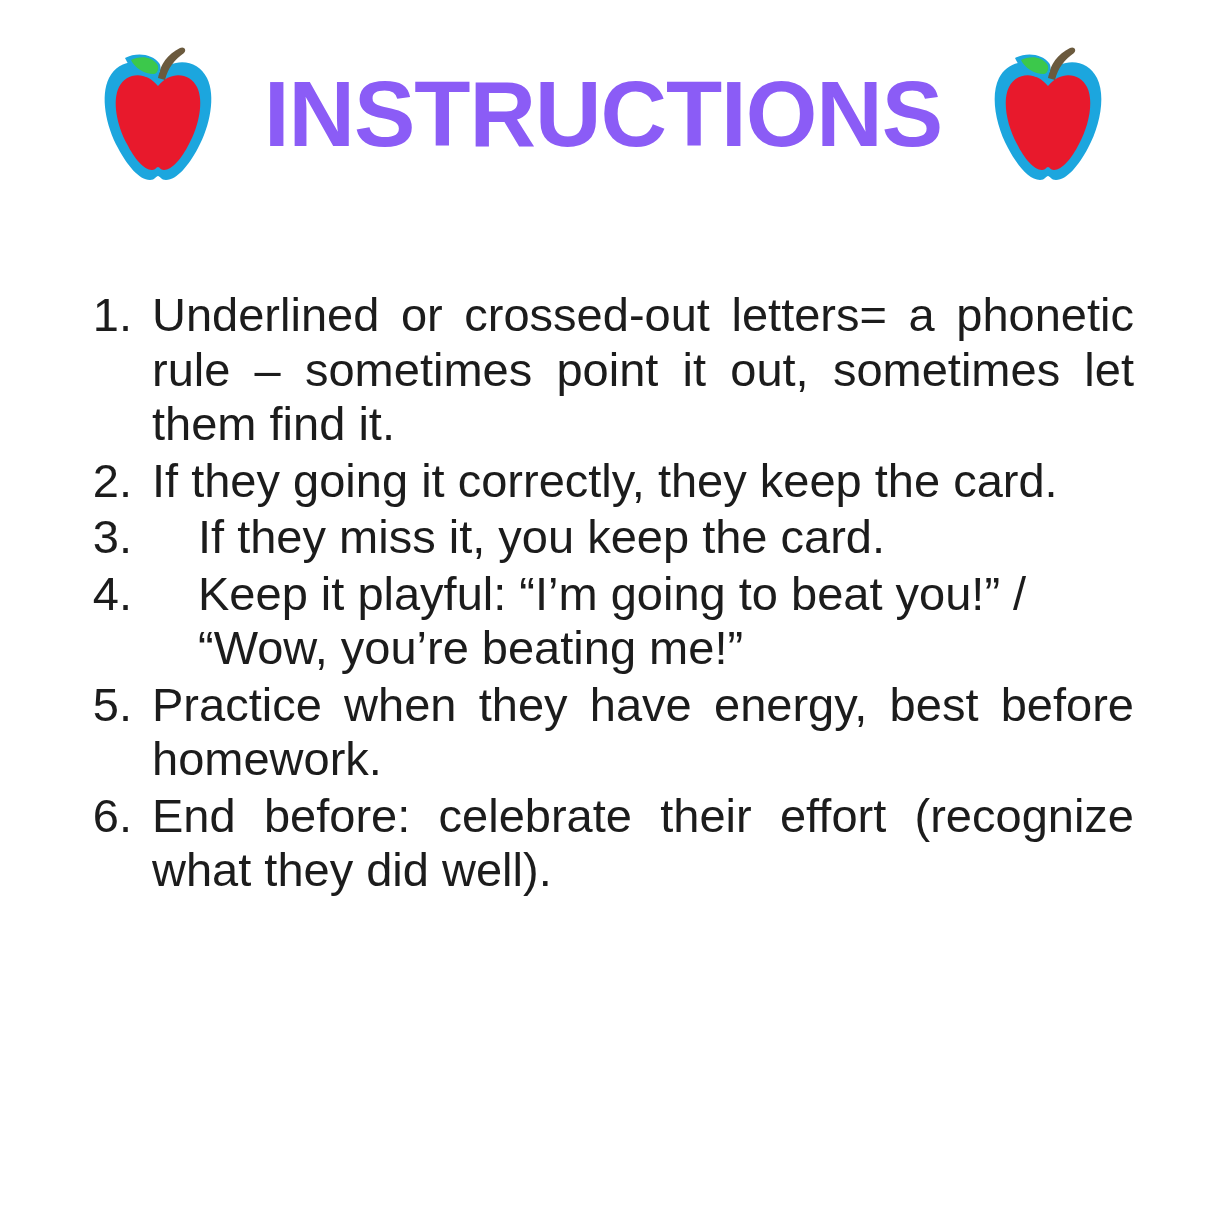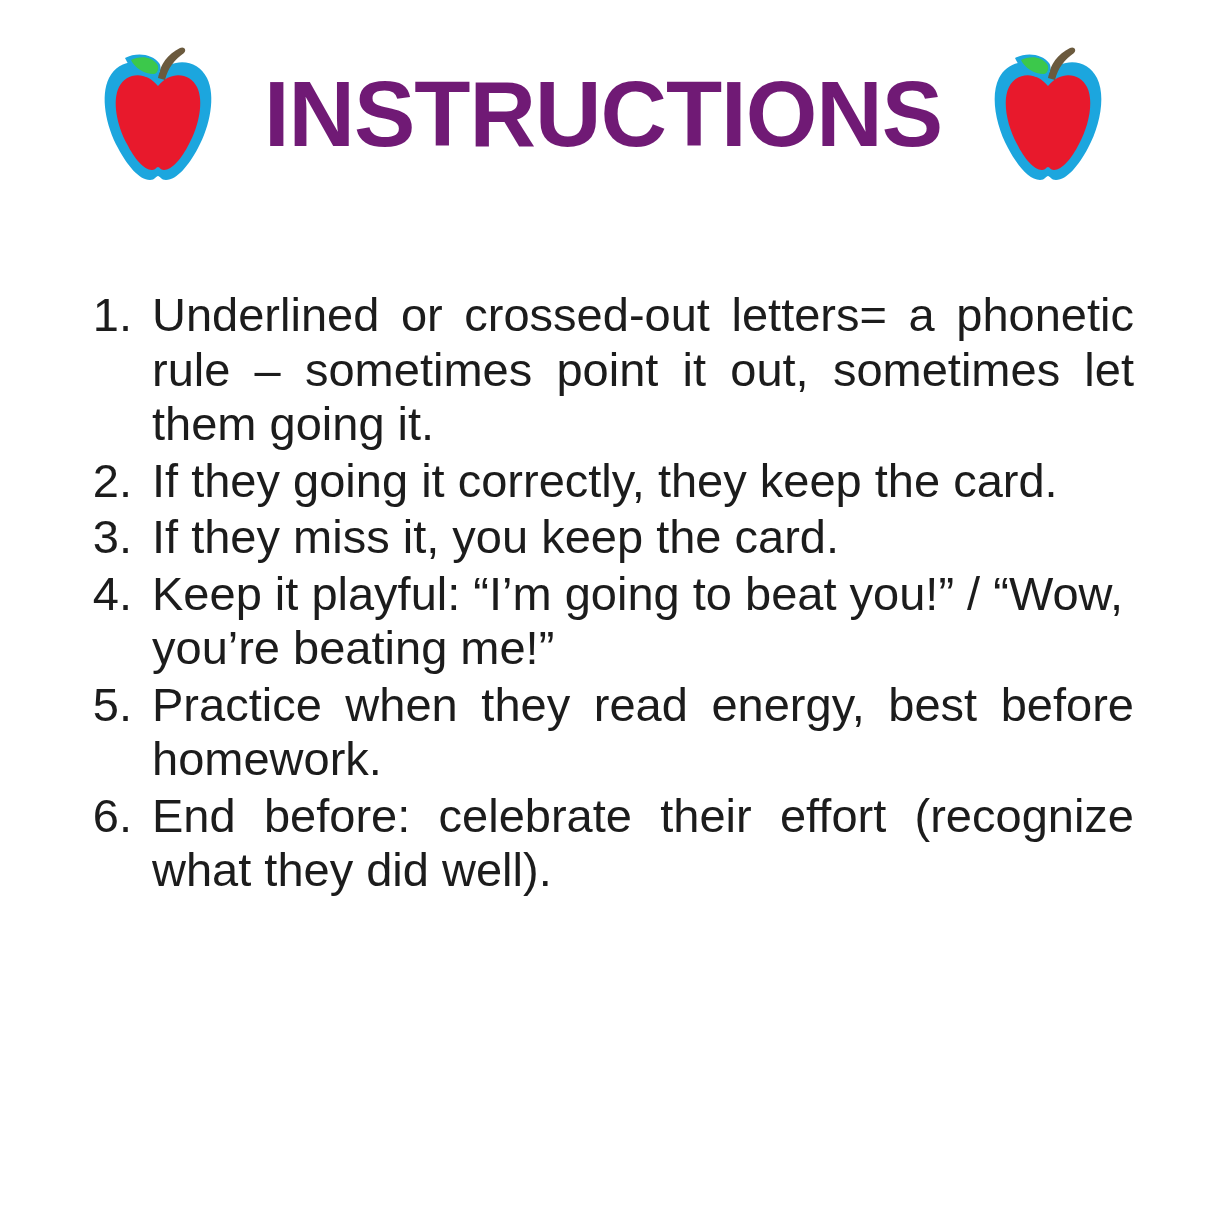--- a/index.html
+++ b/index.html
@@ -39,21 +39,21 @@
     height: 160px;
     flex: 0 0 auto;
     display: block;
   }
 
   .title {
     font-family: "Liberation Sans", sans-serif;
     font-weight: bold;
     font-size: 92px;
     letter-spacing: -1px;
-    color: #701a75;
+    color: #8b5cf6;
     line-height: 1;
     white-space: nowrap;
     margin: 12px;
     padding: 0 6px;
   }
 
   
   .list-wrap {
     margin-top: 112px;
     padding: 0 72px 0 78px;
@@ -87,20 +87,21 @@
   }
 
   .txt {
     flex: 1 1 auto;
     text-align: justify;
     text-justify: inter-word;
   }
 
   .txt.no-justify {
     text-align: left;
+    margin-left: 46px;
   }
 </style>
 </head>
 <body>
 
 <div class="page">
 
   <div class="header">
 
     <span class="apple-slot">
@@ -130,41 +131,41 @@
       </svg>
     </span>
 
   </div>
 
   <div class="list-wrap">
     <ol class="instructions">
 
       <li>
         <span class="num">1.</span>
-        <span class="txt">Underlined or crossed-out letters= a phonetic rule – sometimes point it out, sometimes let them going it.</span>
+        <span class="txt">Underlined or crossed-out letters= a phonetic rule – sometimes point it out, sometimes let them find it.</span>
       </li>
 
       <li>
         <span class="num">2.</span>
         <span class="txt">If they going it correctly, they keep the card.</span>
       </li>
 
       <li>
         <span class="num">3.</span>
         <span class="txt no-justify">If they miss it, you keep the card.</span>
       </li>
 
       <li>
         <span class="num">4.</span>
         <span class="txt no-justify">Keep it playful: “I’m going to beat you!” / “Wow, you’re beating me!”</span>
       </li>
 
       <li>
         <span class="num">5.</span>
-        <span class="txt">Practice when they read energy, best before homework.</span>
+        <span class="txt">Practice when they have energy, best before homework.</span>
       </li>
 
       <li>
         <span class="num">6.</span>
         <span class="txt">End before: celebrate their effort (recognize what they did well).</span>
       </li>
 
     </ol>
   </div>
 

